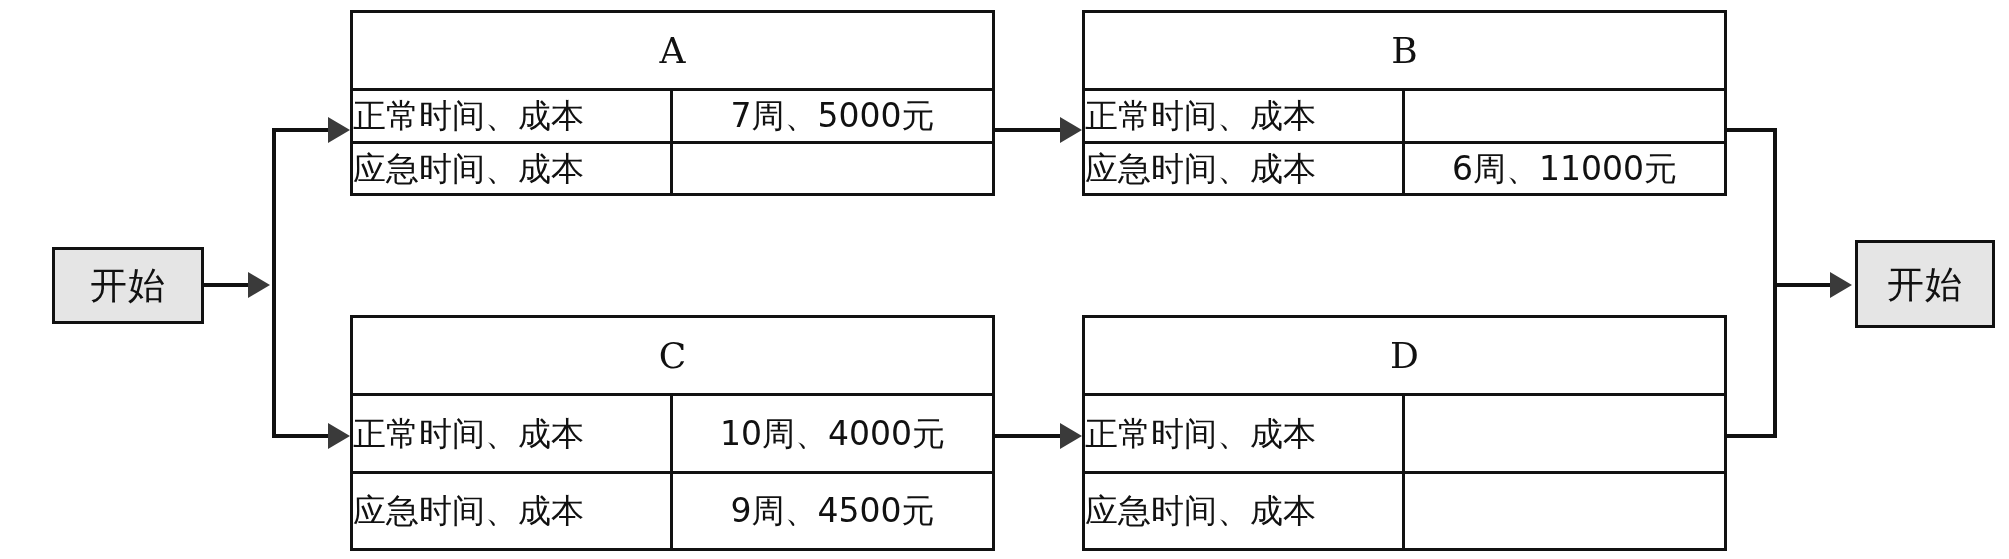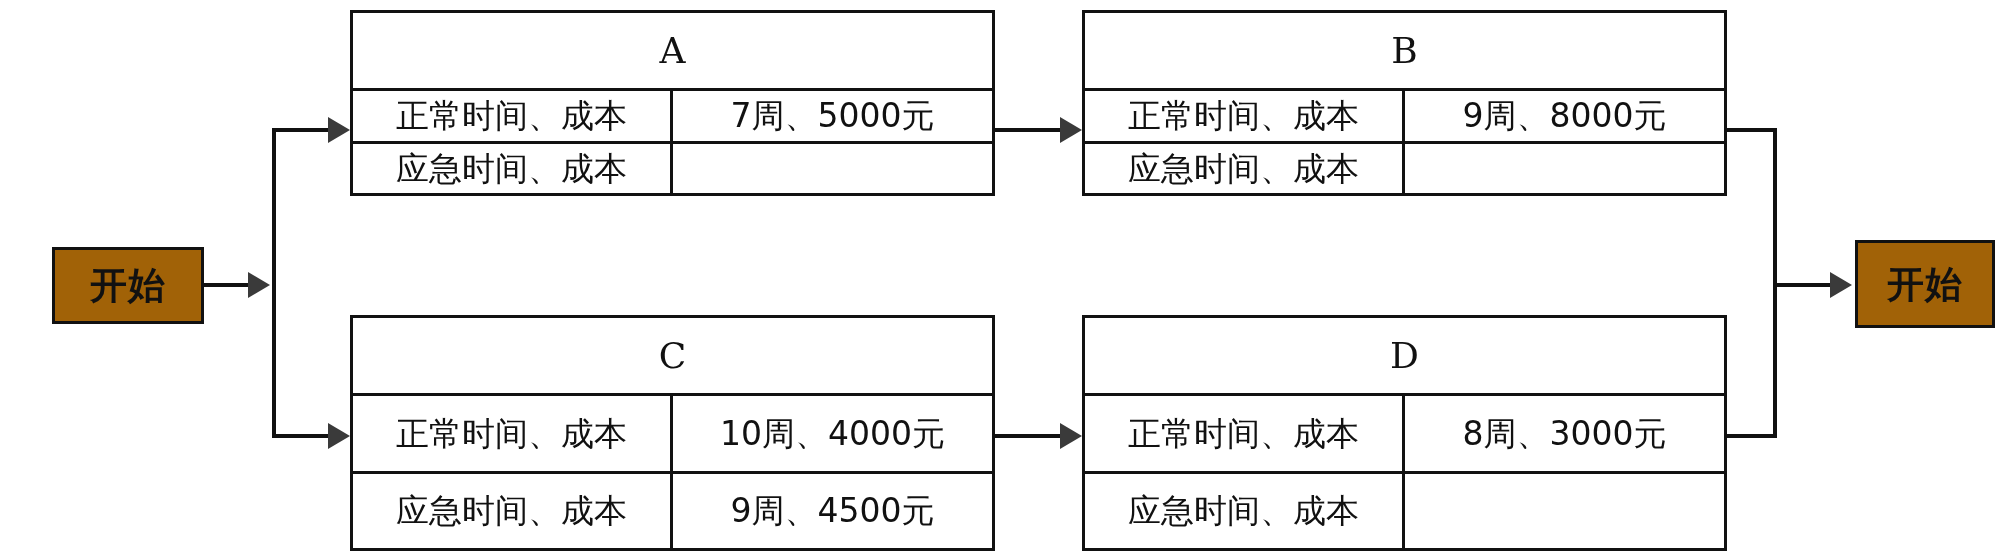--- a/index.html
+++ b/index.html
@@ -16,25 +16,24 @@
     height: 559px;
     background: #ffffff;
     overflow: hidden;
   }
 
   
   .terminator {
     position: absolute;
     box-sizing: border-box;
     border: 3px solid #111111;
-    background: #a16207;
+    background: #e5e5e5;
     display: flex;
     align-items: center;
     justify-content: center;
-    font-weight: bold;
   }
   .terminator span {
     font-family: "DejaVu Sans", sans-serif;
     font-size: 37px;
     line-height: 1;
     color: #111111;
     letter-spacing: 1px;
     white-space: nowrap;
   }
 
@@ -68,21 +67,21 @@
   }
   .act-row.divider {
     border-bottom: 3px solid #111111;
   }
   .act-label {
     flex: 0 0 320px;
     box-sizing: border-box;
     border-right: 3px solid #111111;
     display: flex;
     align-items: center;
-    justify-content: center;
+    justify-content: flex-start;
   }
   .act-value {
     flex: 1 1 auto;
     box-sizing: border-box;
     display: flex;
     align-items: center;
     justify-content: center;
   }
   .act-label span, .act-value span {
     font-family: "DejaVu Sans", sans-serif;
@@ -155,27 +154,27 @@
   <div class="arrowhead" style="left:1060px; top:117px;"></div>
 
   <div class="activity" style="left:1082px; top:10px; width:645px; height:186px;">
     <div class="act-header">
       <span>B</span>
     </div>
     <div class="act-row divider">
       <div class="act-label">
         <span>正常时间、成本</span>
       </div>
-      <div class="act-value">
-        <span>9周、8000元</span>
-      </div>
-    </div>
-    <div class="act-row">
-      <div class="act-label">
-        <span>应急时间、成本</span>
+    </div>
+    <div class="act-row">
+      <div class="act-label">
+        <span>应急时间、成本</span>
+      </div>
+      <div class="act-value">
+        <span>6周、11000元</span>
       </div>
     </div>
   </div>
 
   <div class="activity" style="left:350px; top:315px; width:645px; height:236px;">
     <div class="act-header">
       <span>C</span>
     </div>
     <div class="act-row divider">
       <div class="act-label">
@@ -199,23 +198,20 @@
   <div class="arrowhead" style="left:1060px; top:423px;"></div>
 
   <div class="activity" style="left:1082px; top:315px; width:645px; height:236px;">
     <div class="act-header">
       <span>D</span>
     </div>
     <div class="act-row divider">
       <div class="act-label">
         <span>正常时间、成本</span>
       </div>
-      <div class="act-value">
-        <span>8周、3000元</span>
-      </div>
     </div>
     <div class="act-row">
       <div class="act-label">
         <span>应急时间、成本</span>
       </div>
     </div>
   </div>
 
   <div class="hline" style="left:1727px; top:128px; width:50px;"></div>
 

